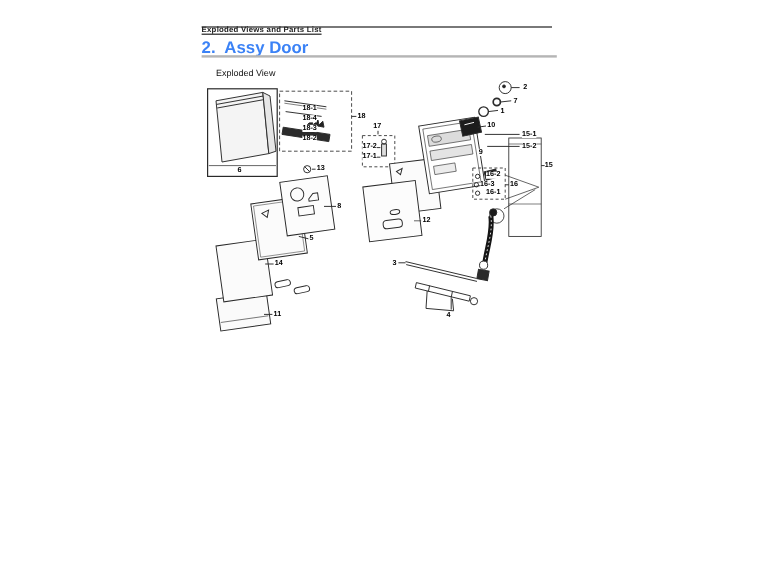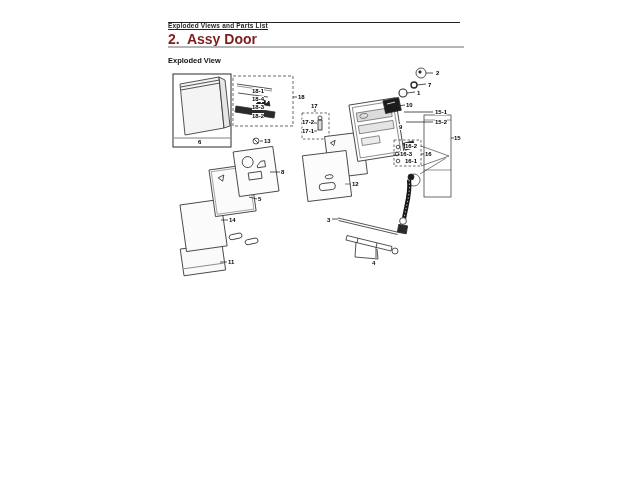--- a/index.html
+++ b/index.html
@@ -1,21 +1,21 @@
 <!DOCTYPE html>
 <html><head>
 <meta charset="utf-8">
 <style>
   html,body{margin:0;padding:0;background:#fff;width:640px;height:480px;overflow:hidden;}
   .page{position:relative;width:640px;height:480px;background:#ffffff;font-family:"Liberation Sans",sans-serif;color:#111;}
   .breadcrumb-wrap{position:absolute;left:168px;top:14px;width:292px;border-bottom:1px solid #222;height:8px;}
   .breadcrumb{font-size:6.5px;font-weight:bold;text-decoration:underline;color:#222;letter-spacing:0.2px;white-space:pre;}
-  .title{position:absolute;left:168px;top:31px;font-size:14px;font-weight:bold;color:#7f1d1d;white-space:pre;}
+  .title{position:absolute;left:168px;top:31px;font-size:14px;font-weight:bold;color:#3b82f6;white-space:pre;}
   .title-rule{position:absolute;left:168px;top:46px;width:296px;border-bottom:2px solid #b5b5b5;}
-  .section-label{position:absolute;left:168px;top:56px;font-size:7.5px;font-weight:bold;color:#111;text-align:right;}
+  .section-label{position:absolute;left:180px;top:56px;font-size:7.5px;font-weight:normal;color:#111;text-align:right;}
   svg.diagram{position:absolute;left:0;top:0;width:640px;height:480px;}
   .labels-layer{position:absolute;left:0;top:0;width:640px;height:480px;pointer-events:none;}
   .plabel{position:absolute;font-size:6px;line-height:6px;font-weight:bold;color:#000;background:#fff;padding:0;white-space:nowrap;}
 </style>
 </head>
 <body>
 
 <div class="page">
 
   <div class="breadcrumb-wrap">

